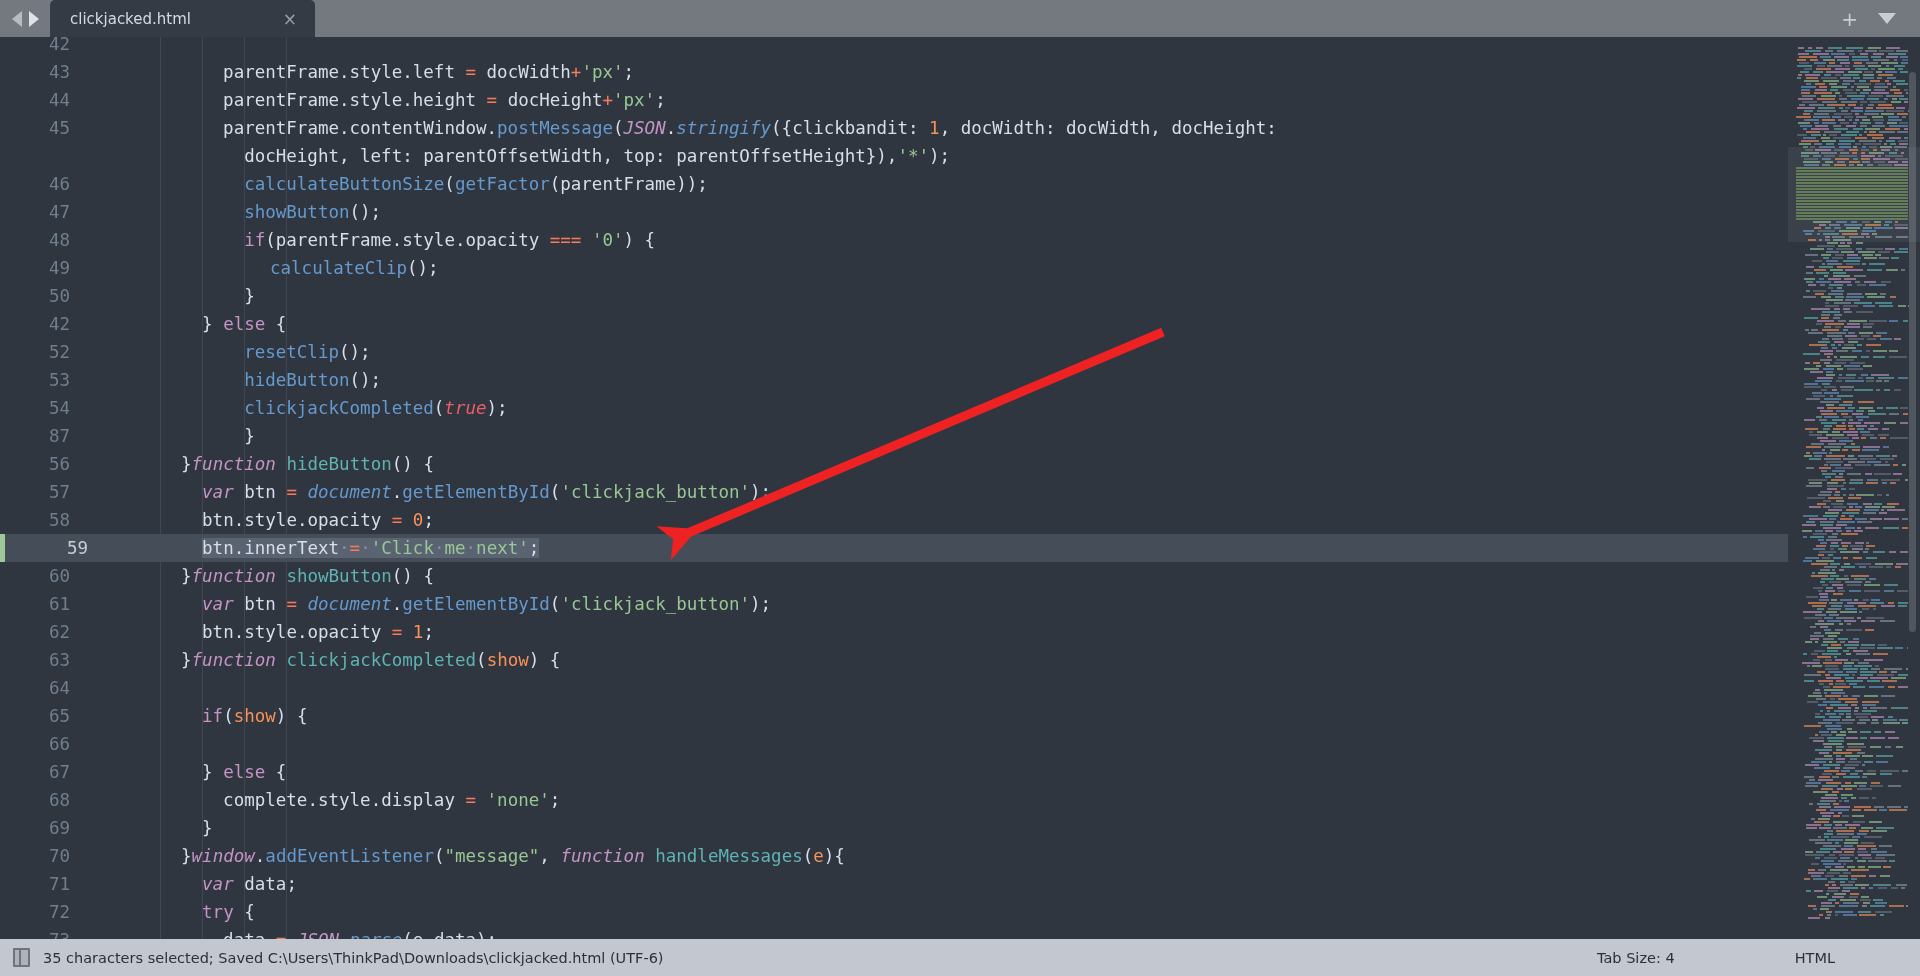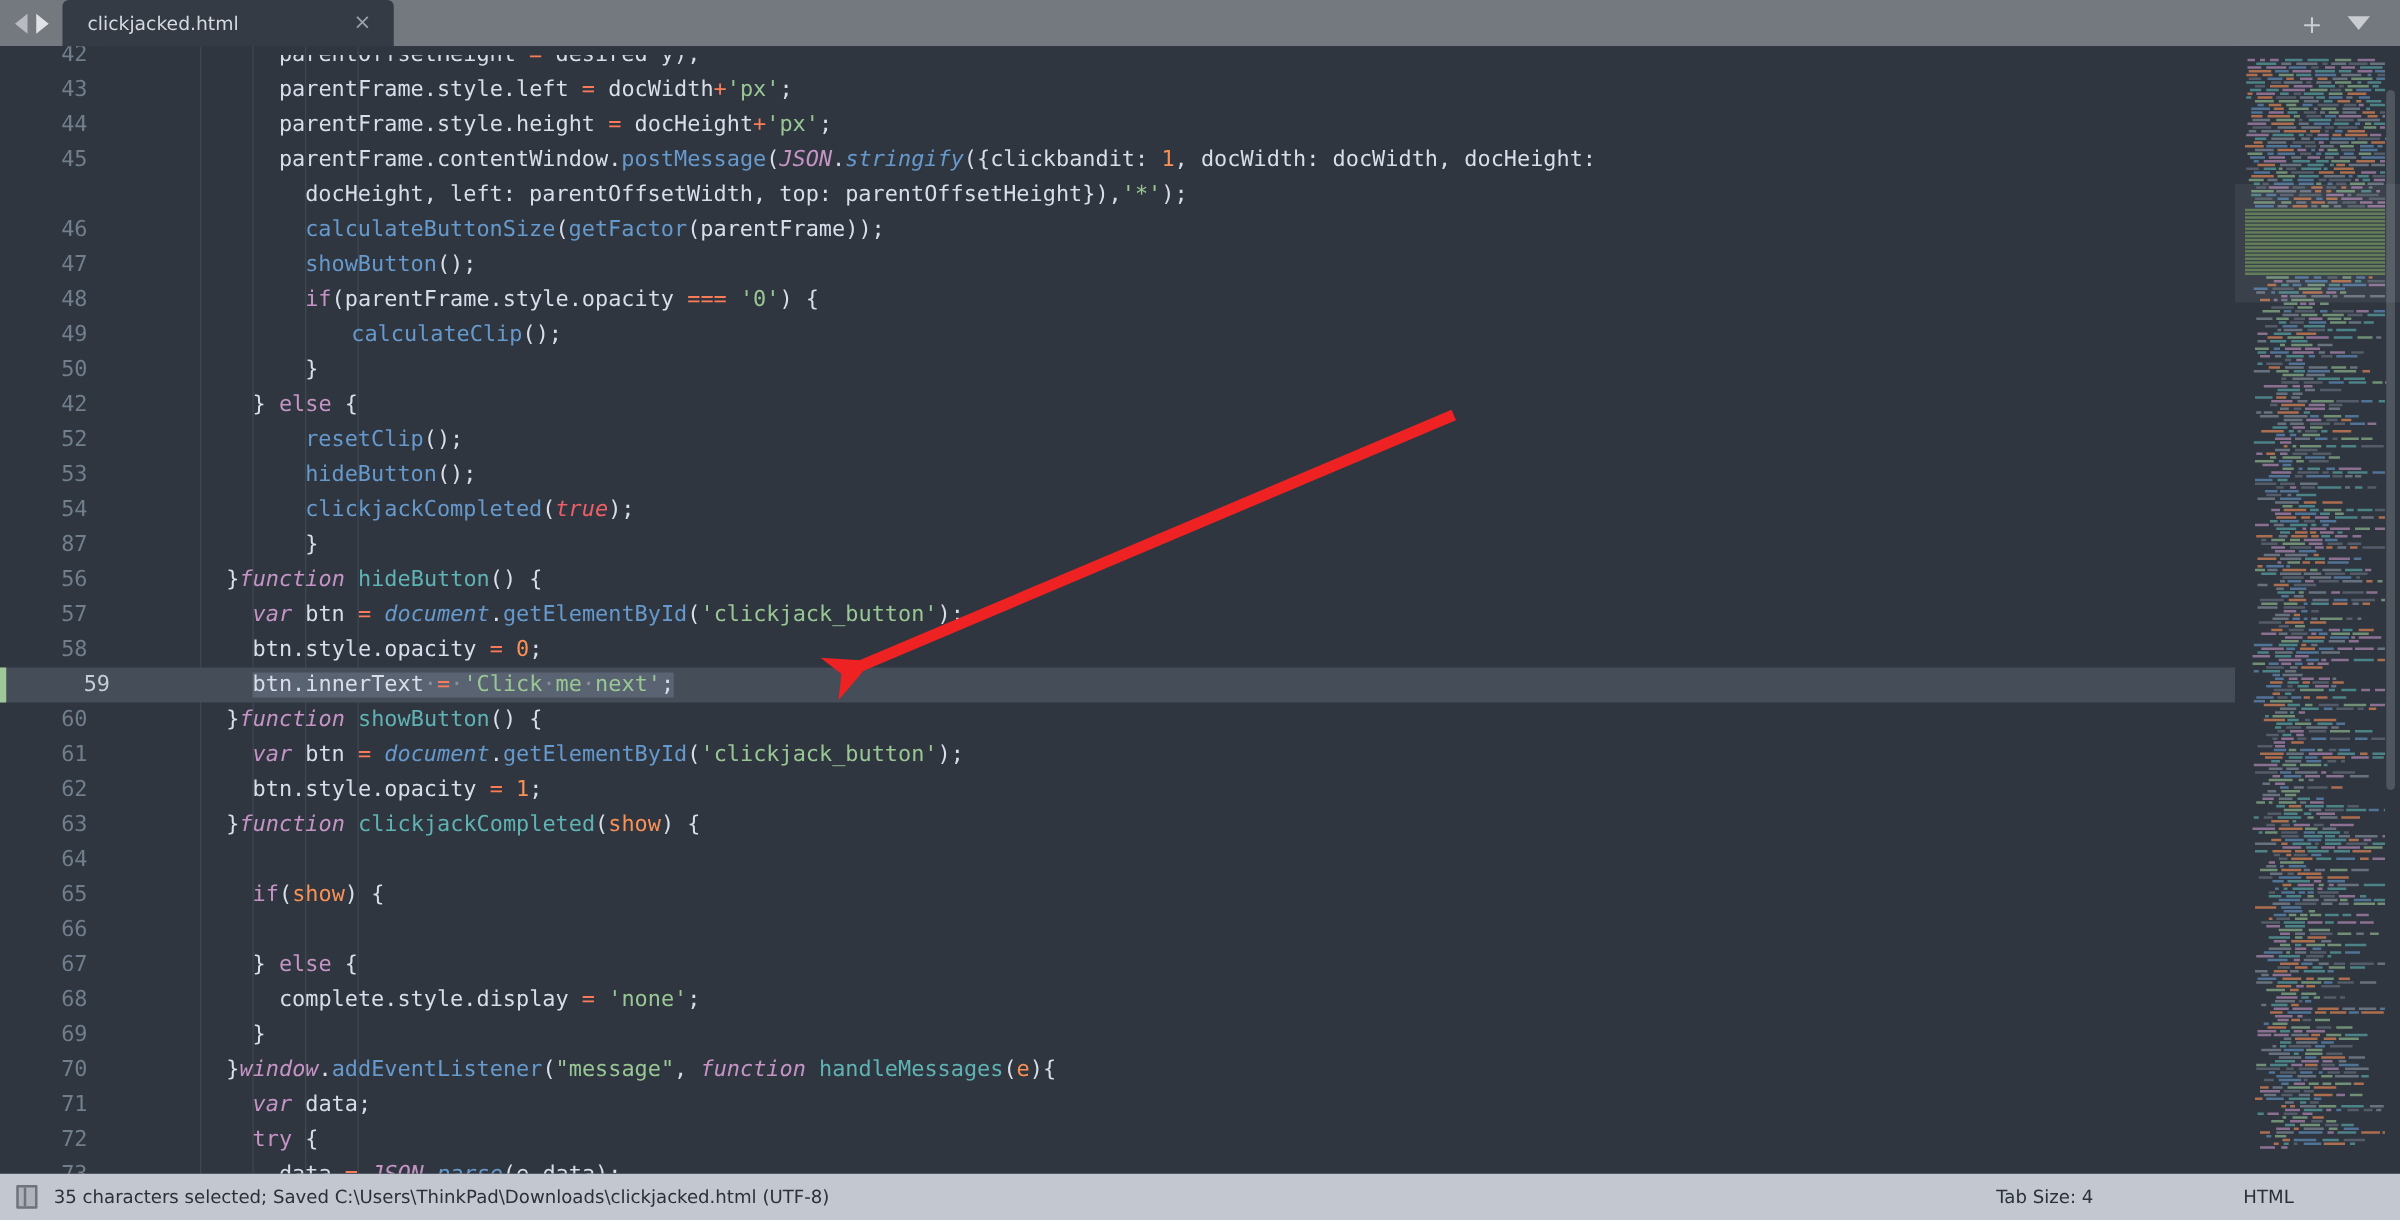--- a/index.html
+++ b/index.html
@@ -216,29 +216,28 @@
       <div class="gutter-num" style="top: 805px;">70</div>
       <div class="gutter-num" style="top: 833px;">71</div>
       <div class="gutter-num" style="top: 861px;">72</div>
       <div class="gutter-num" style="top: 889px;">73</div>
     </div>
   <div id="code">
       <div class="indent-guide" style="left: 72px;"></div>
       <div class="indent-guide" style="left: 114.08px;"></div>
       <div class="indent-guide" style="left: 156.16px;"></div>
       <div class="indent-guide" style="left: 198.24px;"></div>
-      <div class="line" style="top: -7px; left: 135.12px; clip-path: inset(14px 0px 0px);"><span class="plain">parentOffsetHeight </span><span class="op">=</span><span class="plain"> desired</span><span class="plain"> y</span><span class="punc">);</span></div>
       <div class="line" style="top: 21px; left: 135.12px;"><span class="plain">parentFrame</span><span class="plain">.</span><span class="plain">style</span><span class="plain">.</span><span class="plain">left </span><span class="op">=</span><span class="plain"> docWidth</span><span class="op">+</span><span class="str">'px'</span><span class="punc">;</span></div>
       <div class="line" style="top: 49px; left: 135.12px;"><span class="plain">parentFrame</span><span class="plain">.</span><span class="plain">style</span><span class="plain">.</span><span class="plain">height </span><span class="op">=</span><span class="plain"> docHeight</span><span class="op">+</span><span class="str">'px'</span><span class="punc">;</span></div>
       <div class="line" style="top: 77px; left: 135.12px;"><span class="plain">parentFrame</span><span class="plain">.</span><span class="plain">contentWindow</span><span class="plain">.</span><span class="fn">postMessage</span><span class="punc">(</span><span class="cls">JSON</span><span class="plain">.</span><span class="obj">stringify</span><span class="plain">({clickbandit: </span><span class="num">1</span><span class="plain">, docWidth: docWidth, docHeight:</span></div>
       <div class="line" style="top: 105px; left: 156.16px;"><span class="plain">docHeight, left: parentOffsetWidth, top: parentOffsetHeight})</span><span class="punc">,</span><span class="str">'*'</span><span class="punc">);</span></div>
       <div class="line" style="top: 133px; left: 156.16px;"><span class="fn">calculateButtonSize</span><span class="punc">(</span><span class="fn">getFactor</span><span class="punc">(</span><span class="plain">parentFrame</span><span class="punc">));</span></div>
       <div class="line" style="top: 161px; left: 156.16px;"><span class="fn">showButton</span><span class="punc">();</span></div>
       <div class="line" style="top: 189px; left: 156.16px;"><span class="kw2">if</span><span class="punc">(</span><span class="plain">parentFrame</span><span class="plain">.</span><span class="plain">style</span><span class="plain">.</span><span class="plain">opacity </span><span class="op">===</span><span class="plain"> </span><span class="str">'0'</span><span class="punc">) {</span></div>
-      <div class="line" style="top: 217px; left: 193px;"><span class="fn">calculateClip</span><span class="punc">();</span></div>
+      <div class="line" style="top: 217px; left: 182px;"><span class="fn">calculateClip</span><span class="punc">();</span></div>
       <div class="line" style="top: 245px; left: 156.16px;"><span class="punc">}</span></div>
       <div class="line" style="top: 273px; left: 114.08px;"><span class="punc">} </span><span class="kw2">else</span><span class="punc"> {</span></div>
       <div class="line" style="top: 301px; left: 156.16px;"><span class="fn">resetClip</span><span class="punc">();</span></div>
       <div class="line" style="top: 329px; left: 156.16px;"><span class="fn">hideButton</span><span class="punc">();</span></div>
       <div class="line" style="top: 357px; left: 156.16px;"><span class="fn">clickjackCompleted</span><span class="punc">(</span><span class="bool">true</span><span class="punc">);</span></div>
       <div class="line" style="top: 385px; left: 156.16px;"><span class="punc">}</span></div>
       <div class="line" style="top: 413px; left: 93.04px;"><span class="punc">}</span><span class="kw">function</span><span class="plain"> </span><span class="def">hideButton</span><span class="punc">() {</span></div>
       <div class="line" style="top: 441px; left: 114.08px;"><span class="kw">var</span><span class="plain"> btn </span><span class="op">=</span><span class="plain"> </span><span class="obj">document</span><span class="plain">.</span><span class="fn">getElementById</span><span class="punc">(</span><span class="str">'clickjack_button'</span><span class="punc">);</span></div>
       <div class="line" style="top: 469px; left: 114.08px;"><span class="plain">btn</span><span class="plain">.</span><span class="plain">style</span><span class="plain">.</span><span class="plain">opacity </span><span class="op">=</span><span class="plain"> </span><span class="num">0</span><span class="punc">;</span></div>
       <div class="line active-bg" style="top: 497px;"></div>
@@ -1607,18 +1606,18 @@
   <defs>
     <marker id="arrowhead" markerWidth="4.2" markerHeight="4.2" refX="2.6" refY="2.1" orient="auto" markerUnits="strokeWidth">
       <path d="M 4.1 0.05 L 0 2.1 L 4.1 4.15 L 2.95 2.1 Z" fill="#ee2222"></path>
     </marker>
   </defs>
   <line id="arrow-line" stroke="#ee2222" stroke-width="9" marker-end="url(#arrowhead)" x1="1163" y1="332" x2="676" y2="538"></line>
 </svg>
 
 <div id="statusbar">
   <div id="sb-icon"></div>
-  <div id="sb-message">35 characters selected; Saved C:\Users\ThinkPad\Downloads\clickjacked.html (UTF-8)</div>
+  <div id="sb-message">35 characters selected; Saved C:\Users\ThinkPad\Downloads\clickjacked.html (UTF-6)</div>
   <div id="sb-right">
     <div id="sb-tabsize">Tab Size: 4</div>
     <div id="sb-syntax">HTML</div>
   </div>
 </div>
 
 </body></html>

